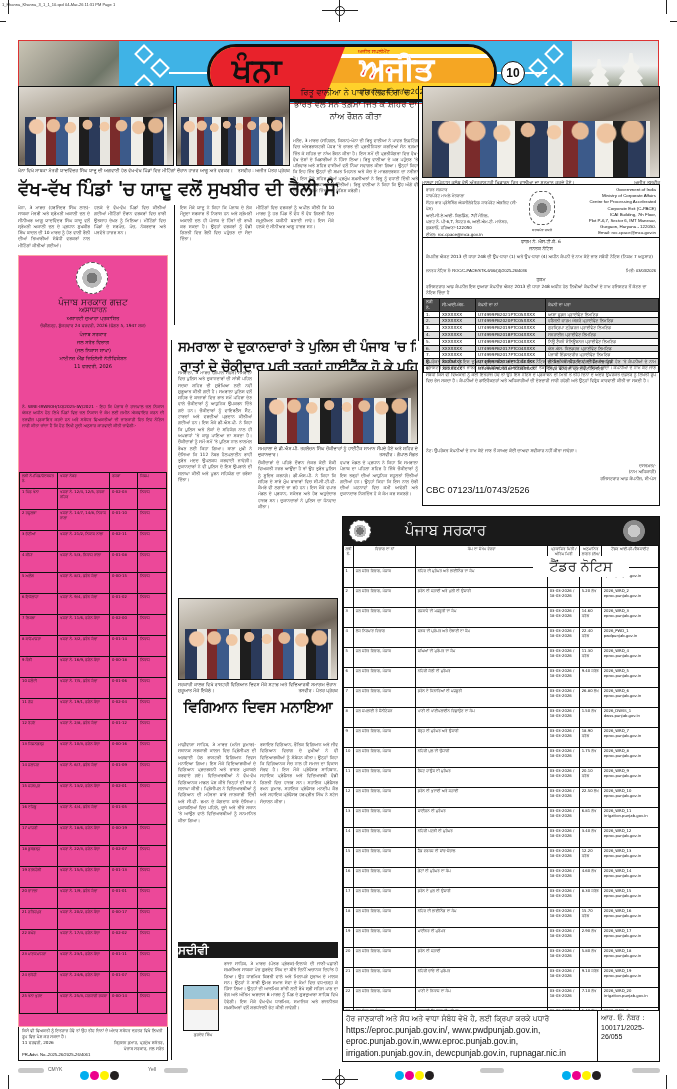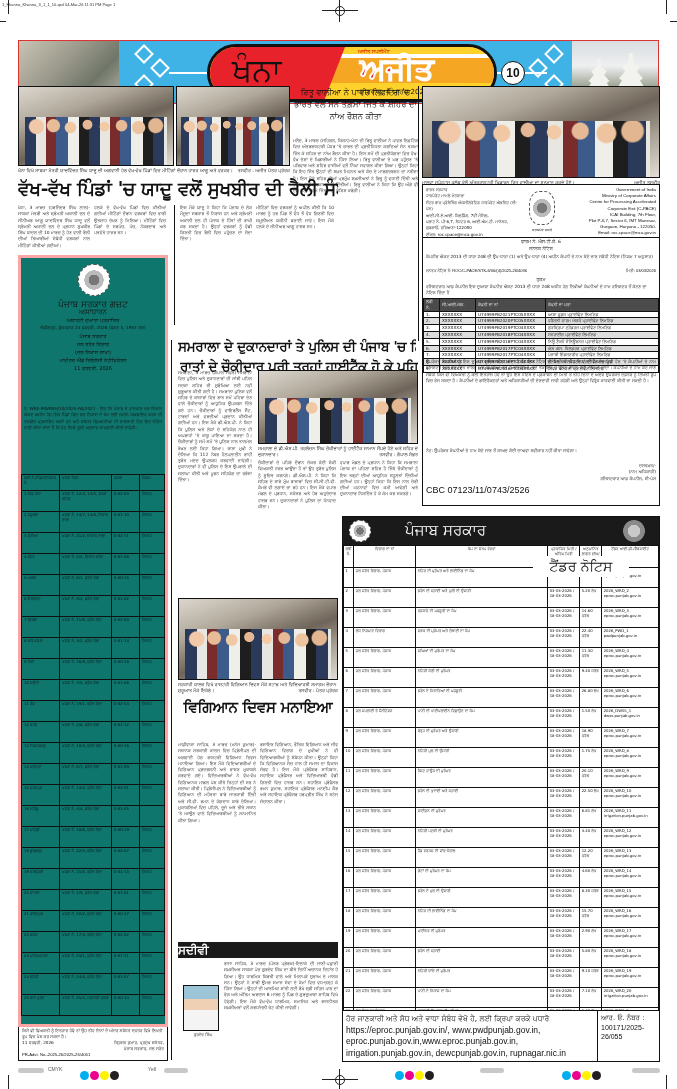--- a/index.html
+++ b/index.html
@@ -15,21 +15,21 @@
 
   
   .masthead { left: 18px; top: 40px; width: 641px; height: 64px; border: 1px solid #d33; background: #3fb3e6; overflow: hidden; }
   .mh-photo-left { left: 0; top: 0; width: 100px; height: 62px; background: linear-gradient(135deg,#c9c4b4 0%,#9c9a8d 40%,#6f7668 70%,#b6b3a8 100%); }
   .mh-photo-right { right: 0; top: 0; width: 86px; height: 62px; background: linear-gradient(180deg,#d9dde0 0%,#eef0f0 40%,#9aa190 75%,#6e7a63 100%); }
   .temple { position: absolute; width: 26px; height: 40px; bottom: 4px; background: #f2f2ee; clip-path: polygon(45% 0,55% 0,60% 20%,80% 30%,70% 40%,90% 55%,80% 60%,95% 75%,100% 100%,0 100%,5% 75%,20% 60%,10% 55%,30% 40%,20% 30%,40% 20%); }
   .mh-diamond { position: absolute; width: 14px; height: 14px; border: 2px solid #fff; transform: rotate(45deg); }
   .mh-oval { left: 188px; top: 3px; width: 290px; height: 58px; border-radius: 29px; border: 3px solid #111; overflow: hidden; background: #ffd12b; }
   .mh-red { position: absolute; left: 0; top: 0; bottom: 0; width: 135px; background: #e8222b; clip-path: polygon(0 0,100% 0,85% 100%,0 100%); }
   .mh-yellow-band { position: absolute; left: 120px; right: 0; top: 0; height: 36px; background: linear-gradient(180deg,#ffd12b 0 20%,#fff 20% 30%,#f5a623 30% 100%); }
-  .mh-khanna { position: absolute; left: 22px; top: 4px; font-size: 32px; font-weight: normal; color: #111; font-family: "DejaVu Serif", serif; }
+  .mh-khanna { position: absolute; left: 22px; top: 4px; font-size: 32px; font-weight: bold; color: #111; font-family: "DejaVu Serif", serif; }
   .mh-ajit { position: absolute; left: 150px; top: 4px; font-size: 30px; font-weight: bold; color: #e8222b; font-family: "DejaVu Serif", serif; -webkit-text-stroke: 1px #fff; }
   .mh-tag { position: absolute; left: 148px; top: 1px; font-size: 5px; color: #c00; }
   .mh-date { position: absolute; left: 150px; bottom: 3px; font-size: 7px; color: #111; }
   .mh-page { left: 482px; top: 20px; width: 24px; height: 24px; border-radius: 50%; background: #fff; border: 1px solid #111; font-size: 12px; font-family: "Liberation Sans", sans-serif; display: flex; align-items: center; justify-content: center; font-weight: bold; }
   .mh-line { position: absolute; height: 2px; background: #fff; top: 31px; }
 
   
   .photo { background: linear-gradient(160deg,#dcd7cf 0%,#b0a89a 30%,#6e6459 55%,#a9a195 75%,#e1dcd4 100%); border: 1px solid #111; overflow: hidden; }
   .photo .crowd { position: absolute; left: 4%; right: 4%; bottom: 0; height: 62%; background:
     radial-gradient(circle at 8% 20%,#f1c8a8 0 5%,transparent 6%),
@@ -45,21 +45,21 @@
   .caption { font-size: 4.6px; line-height: 6px; color: #111; }
   .credit { float: right; }
 
   
   .col { font-size: 4.4px; line-height: 6.3px; text-align: justify; color: #222; overflow: hidden; }
   .head-big { font-family: "DejaVu Serif", serif; font-weight: bold; color: #111; white-space: nowrap; letter-spacing: -0.3px; }
   .vrule { background: #111; width: 1px; }
   .hrule { background: #111; height: 1px; }
 
   
-  .gazette { border: 3px solid #fca5a5; background: #0f766e; overflow: hidden; }
+  .gazette { border: 1px solid #fca5a5; background: #ec4899; overflow: hidden; }
   .emblem { border-radius: 50%; border: 1px dashed #555; background: radial-gradient(circle,#777 0 25%,#bbb 26% 45%,#fff 46%); }
   .gz-center { text-align: center; font-size: 5px; line-height: 8px; }
   .gz-title { font-size: 9px; font-family: "DejaVu Serif", serif; }
   table.gz { border-collapse: collapse; width: 100%; font-size: 3.8px; line-height: 5px; }
   table.gz td, table.gz th { border: 0.8px solid #111; padding: 0 2px; vertical-align: top; text-align: left; font-weight: normal; }
   table.gz tr { height: 21px; }
   table.gz tr.hdr { height: 16px; }
 
   
   .notice { border: 1px solid #111; background: #fff; font-size: 4.5px; line-height: 6.4px; overflow: hidden; }

